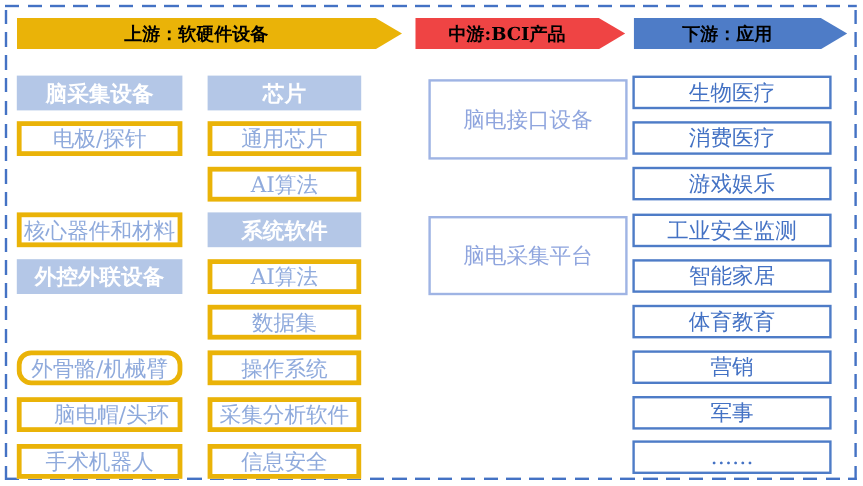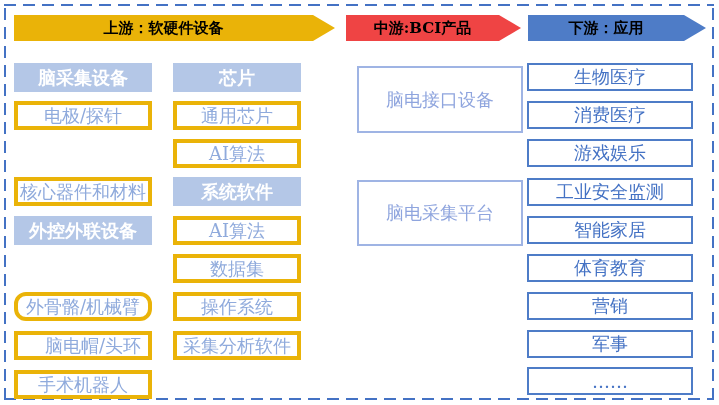--- a/index.html
+++ b/index.html
@@ -98,20 +98,21 @@
   <div class="box col1 outline-light" style="top:357px;">手术机器人</div>
 
   <div class="box col2 filled" style="top:50px;">芯片</div>
   <div class="box col2 outline-light" style="top:88px;">通用芯片</div>
   <div class="box col2 outline-light" style="top:126px;">AI算法</div>
   <div class="box col2 filled" style="top:164px;">系统软件</div>
   <div class="box col2 outline-light" style="top:203px;">AI算法</div>
   <div class="box col2 outline-light" style="top:241px;">数据集</div>
   <div class="box col2 outline-light" style="top:279px;">操作系统</div>
   <div class="box col2 outline-light" style="top:318px;">采集分析软件</div>
+  <div class="box col2 outline-light" style="top:357px;">信息安全</div>
 
   <div class="box colmid outline-mid" style="top:53px;height:67px;">脑电接口设备</div>
   <div class="box colmid outline-mid" style="top:167px;height:66px;">脑电采集平台</div>
 
   <div class="box coldown outline-strong" style="top:50px;">生物医疗</div>
   <div class="box coldown outline-strong" style="top:88px;">消费医疗</div>
   <div class="box coldown outline-strong" style="top:126px;">游戏娱乐</div>
   <div class="box coldown outline-strong" style="top:203px;">智能家居</div>
   <div class="box coldown outline-strong" style="top:165px;">工业安全监测</div>
   <div class="box coldown outline-strong" style="top:241px;">体育教育</div>

